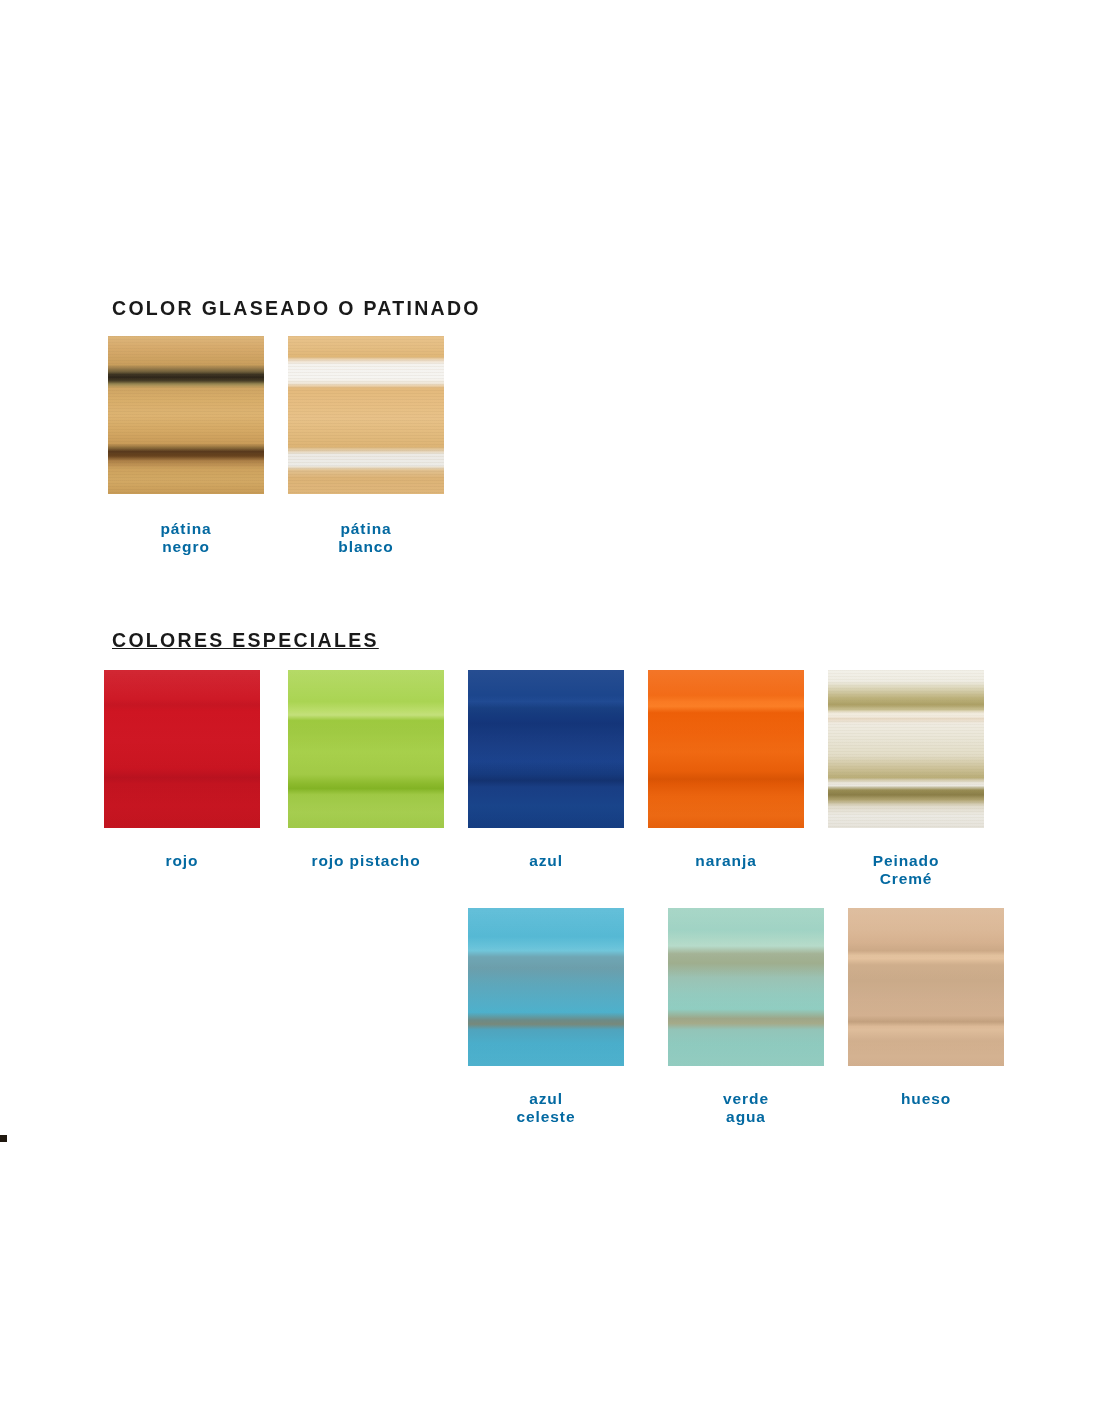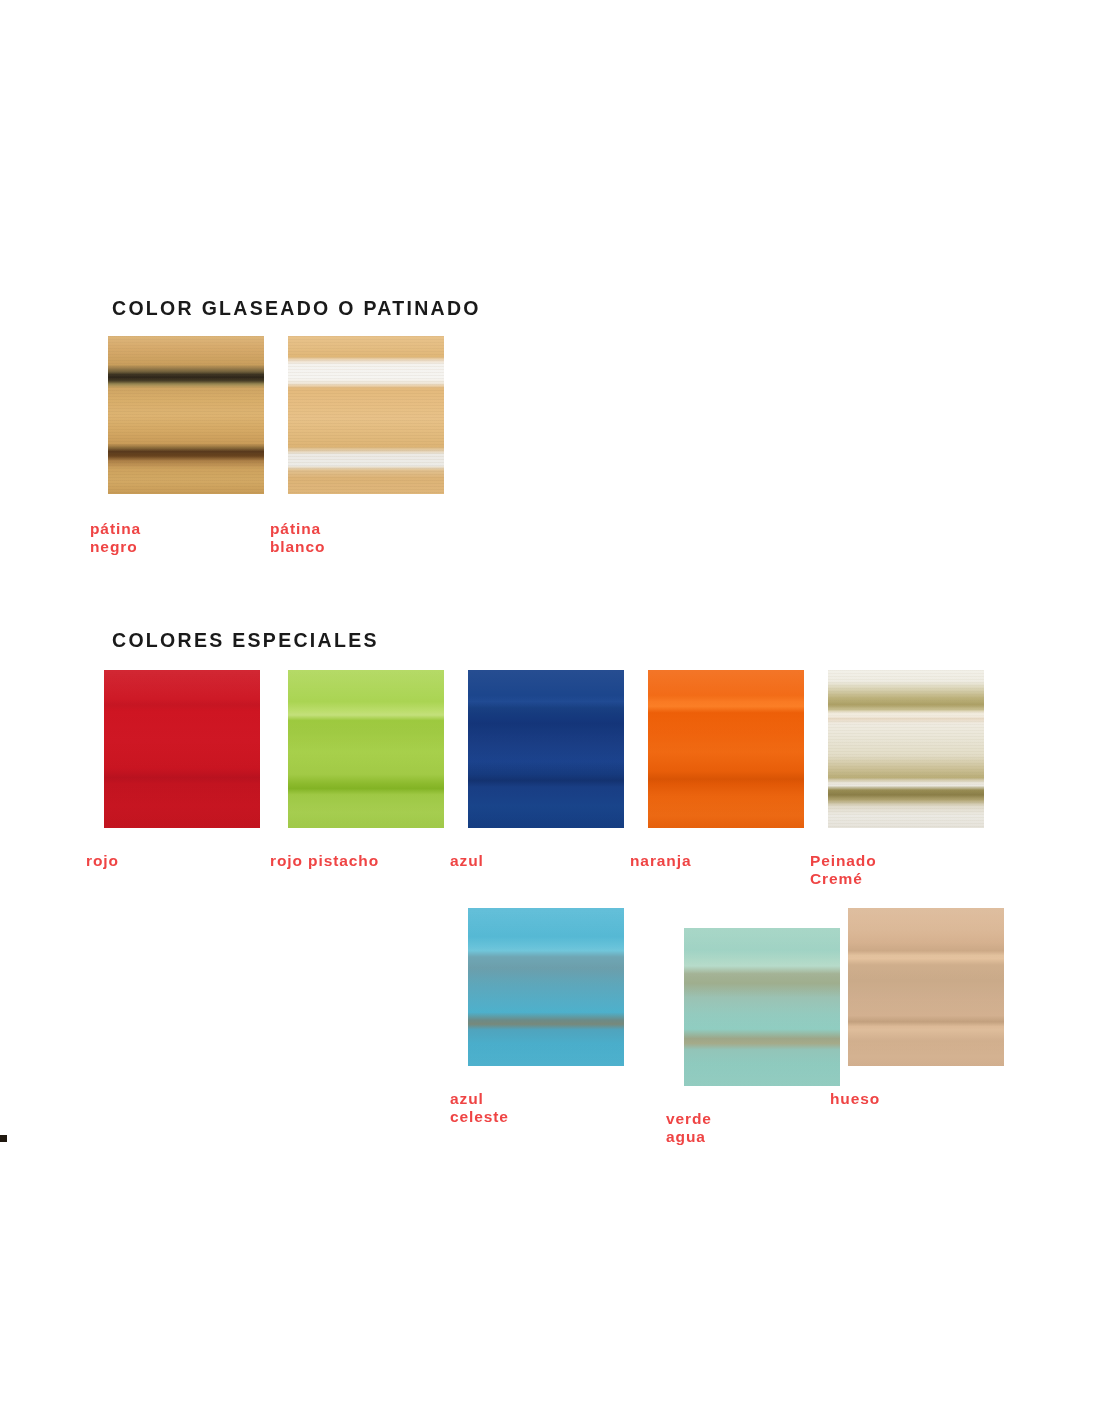--- a/index.html
+++ b/index.html
@@ -27,21 +27,21 @@
   .section-heading {
     position: absolute;
     font-family: "Liberation Sans", sans-serif;
     font-weight: bold;
     font-size: 19.5px;
     letter-spacing: 2.3px;
     color: #1a1a1a;
     white-space: nowrap;
   }
   #heading-glaseado { left: 112px; top: 297px; }
-  #heading-especiales { left: 112px; top: 629px; }
+  #heading-especiales { left: 112px; top: 629px; text-decoration: underline; }
 
   
   .swatch-cell {
     position: absolute;
     width: 156px;
   }
   .swatch {
     width: 156px;
     height: 158px;
     position: relative;
@@ -49,26 +49,27 @@
     background: #ffffff;
   }
   .swatch .grain {
     position: absolute;
     inset: 0;
   }
   .swatch-label {
     position: absolute;
     left: -18px;
     width: 192px;
+    text-align: center;
     font-family: "Liberation Sans", sans-serif;
     font-weight: bold;
     font-size: 15.5px;
     line-height: 18px;
     letter-spacing: 0.9px;
-    color: #ef4444;
+    color: #0369a1;
     white-space: pre-line;
   }
 
   
   .row-1 .swatch-label { top: 184px; }
   .row-2 .swatch-label { top: 182px; }
   .row-3 .swatch-label { top: 182px; }
 
   
   .fine-grain {
@@ -320,21 +321,21 @@
           #52A8C2 77%,
           #4CB3D1 86%,
           #51B8D5 100%);">
       </div>
       <div class="gloss" style="background:linear-gradient(to bottom, rgba(255,255,255,.12) 0%, rgba(255,255,255,0) 30%, rgba(0,0,0,.04) 100%);"></div>
     </div>
     <div class="swatch-label">azul
 celeste</div>
   </div>
 
-  <div class="swatch-cell row-3" style="left:684px; top:908px;margin-top:20px;">
+  <div class="swatch-cell row-3" style="left:668px; top:908px;">
     <div class="swatch">
       <div class="grain" style="
         background:linear-gradient(to bottom,
           #9AD0BE 0%,
           #98CFBF 14%,
           #A9D6C4 20%,
           #B4DAC8 24%,
           #A3B295 29%,
           #9FAE8E 35%,
           #9CC3B4 44%,

